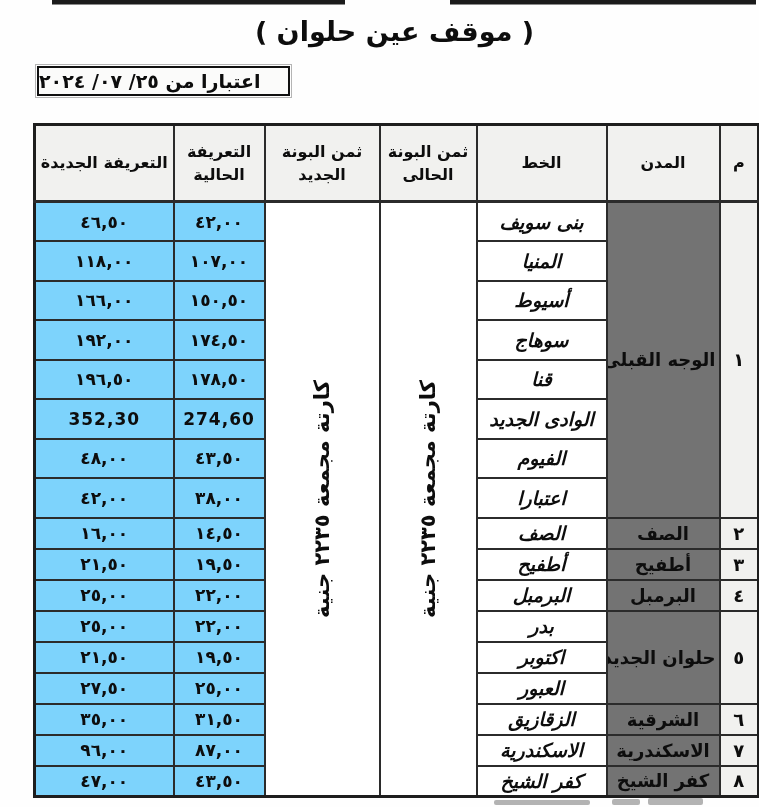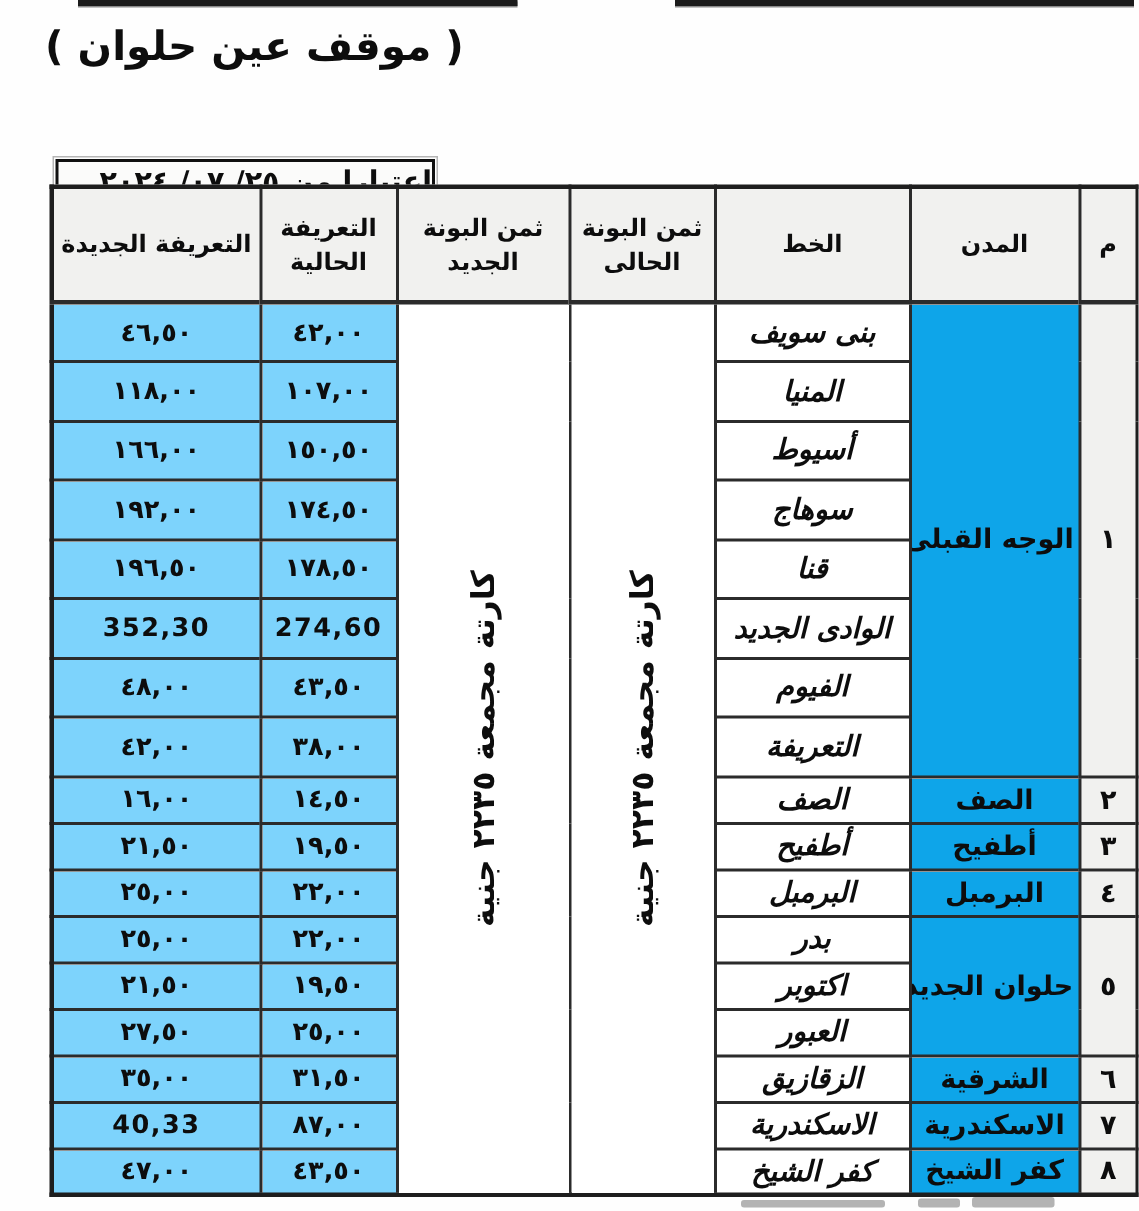--- a/index.html
+++ b/index.html
@@ -17,42 +17,41 @@
     direction: rtl;
   }
   
   .top-bar { position: absolute; top: 0; height: 4px; background: #1b1b1b; box-shadow: 0 1px 0 #8a8a8a; }
   .top-bar.left  { left: 52px;  width: 293px; }
   .top-bar.right { left: 450px; width: 306px; }
 
   .doc-title {
     position: absolute;
     top: 16px; left: 30px; right: 0;
-    text-align: left;
+    text-align: center;
     font-size: 27px;
     font-weight: 800;
     letter-spacing: 0.5px;
     white-space: nowrap;
   }
 
   .date-box {
     position: absolute;
     top: 66px; left: 37px;
     width: 249px; height: 26px;
     border: 2px solid #101010;
     outline: 1px solid #b5b5b5;
     outline-offset: 1px;
     background: #fbfbfa;
     display: flex;
     align-items: center;
-    justify-content: flex-start;
+    justify-content: flex-end;
     font-size: 19px;
     font-weight: 800;
     white-space: nowrap;
-    margin-top: 40px;
   }
 
   table.fare-table {
     position: absolute;
     top: 123px; left: 33px;
     width: 724px;
     border-collapse: collapse;
     table-layout: fixed;
     border: 3px solid #1e1e1e;
     background: #ffffff;
@@ -74,21 +73,21 @@
   }
   tr.tall  { height: 39.5px; }
   tr.short { height: 31px; }
 
   td.no-cell {
     background: #f1f1ef;
     font-size: 18px;
     font-weight: 800;
   }
   td.station-cell {
-    background: #0ea5e9;
+    background: #737373;
     font-size: 18px;
     font-weight: 800;
     white-space: nowrap;
   }
   td.line-cell {
     background: #ffffff;
     font-size: 19px;
     font-weight: 800;
     white-space: nowrap;
     font-style: italic;
@@ -191,21 +190,21 @@
         <td class="line-cell">الوادى الجديد</td>
         <td class="num-cell">274,60</td>
         <td class="num-cell">352,30</td>
       </tr>
       <tr class="tall">
         <td class="line-cell">الفيوم</td>
         <td class="num-cell">٤٣,٥٠</td>
         <td class="num-cell">٤٨,٠٠</td>
       </tr>
       <tr class="tall">
-        <td class="line-cell">التعريفة</td>
+        <td class="line-cell">اعتبارا</td>
         <td class="num-cell">٣٨,٠٠</td>
         <td class="num-cell">٤٢,٠٠</td>
       </tr>
       <tr class="short">
         <td class="no-cell" rowspan="1">٢</td>
         <td class="station-cell" rowspan="1">الصف</td>
         <td class="line-cell">الصف</td>
         <td class="num-cell">١٤,٥٠</td>
         <td class="num-cell">١٦,٠٠</td>
       </tr>
@@ -245,21 +244,21 @@
         <td class="station-cell" rowspan="1">الشرقية</td>
         <td class="line-cell">الزقازيق</td>
         <td class="num-cell">٣١,٥٠</td>
         <td class="num-cell">٣٥,٠٠</td>
       </tr>
       <tr class="short">
         <td class="no-cell" rowspan="1">٧</td>
         <td class="station-cell" rowspan="1">الاسكندرية</td>
         <td class="line-cell">الاسكندرية</td>
         <td class="num-cell">٨٧,٠٠</td>
-        <td class="num-cell">40,33</td>
+        <td class="num-cell">٩٦,٠٠</td>
       </tr>
       <tr class="short">
         <td class="no-cell" rowspan="1">٨</td>
         <td class="station-cell" rowspan="1">كفر الشيخ</td>
         <td class="line-cell">كفر الشيخ</td>
         <td class="num-cell">٤٣,٥٠</td>
         <td class="num-cell">٤٧,٠٠</td>
       </tr>
     </tbody>
 </table>

